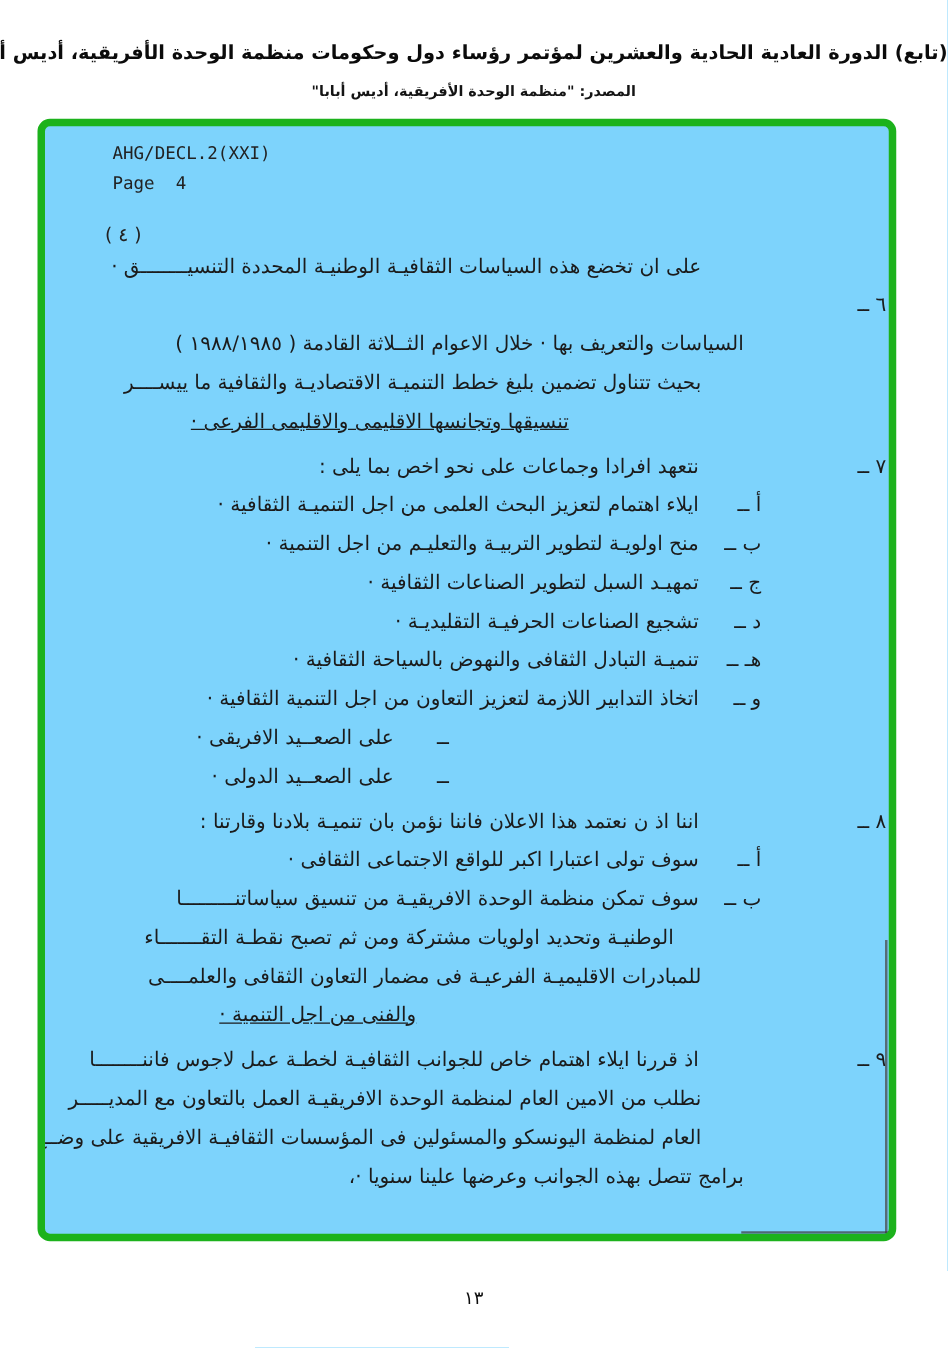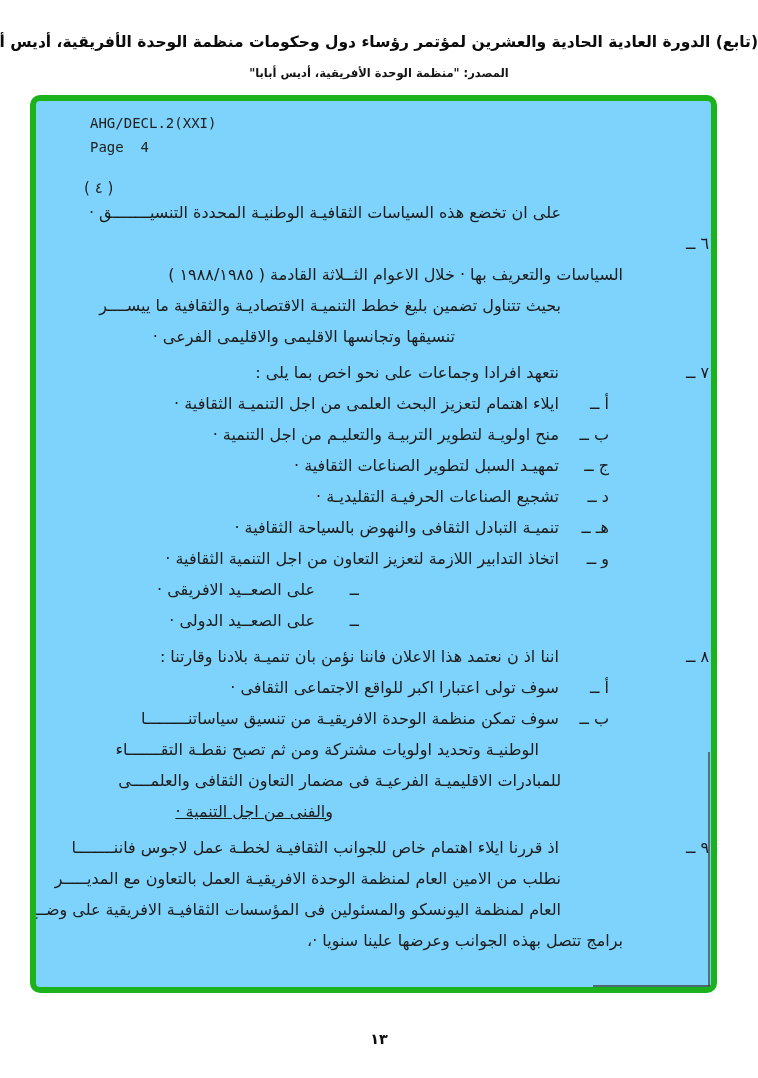--- a/index.html
+++ b/index.html
@@ -60,33 +60,33 @@
     direction:rtl;
     font-size:16px;line-height:31px;
     color:#1b1b1b;
   }
   .line{display:flex;white-space:nowrap;}
   .line .m{display:inline-block;flex-shrink:0;text-align:right;}
   .line .t{display:inline-block;}
   .item{padding-right:2px;}
   .item .m{width:150px;}
   .body{padding-right:150px;}
-  .cont1{padding-right:88px;}
-  .cont2{padding-right:256px;}
+  .cont1{padding-right:116px;}
+  .cont2{padding-right:256px;text-decoration:underline;}
   .sub{padding-right:102px;}
   .sub .m{width:50px;}
   .subcont{padding-right:172px;}
   .dash{padding-right:352px;}
   .dash .m{width:44px;}
   .deep{padding-right:378px;text-decoration:underline;}
   .gap{margin-top:5px;}
   
   .folio{
     position:absolute;top:1031px;left:0;width:758px;
-    text-align:center;font-weight:bold;font-size:14.5px;color:#0d0d0d;
+    text-align:center;font-weight:normal;font-size:14.5px;color:#0d0d0d;
   }
 </style>
 </head>
 <body>
 
 <div class="hdr1">(تابع) الدورة العادية الحادية والعشرين لمؤتمر رؤساء دول وحكومات منظمة الوحدة الأفريقية، أديس أبابا، ١٨-٢٠ يوليه ١٩٨٥</div>
 <div class="hdr2">المصدر:  "منظمة الوحدة الأفريقية، أديس أبابا"</div>
 
 <div class="frame" style="border-color: rgb(28, 178, 28);">
   <div class="refblock"><span>AHG/DECL.2(XXI)</span>

